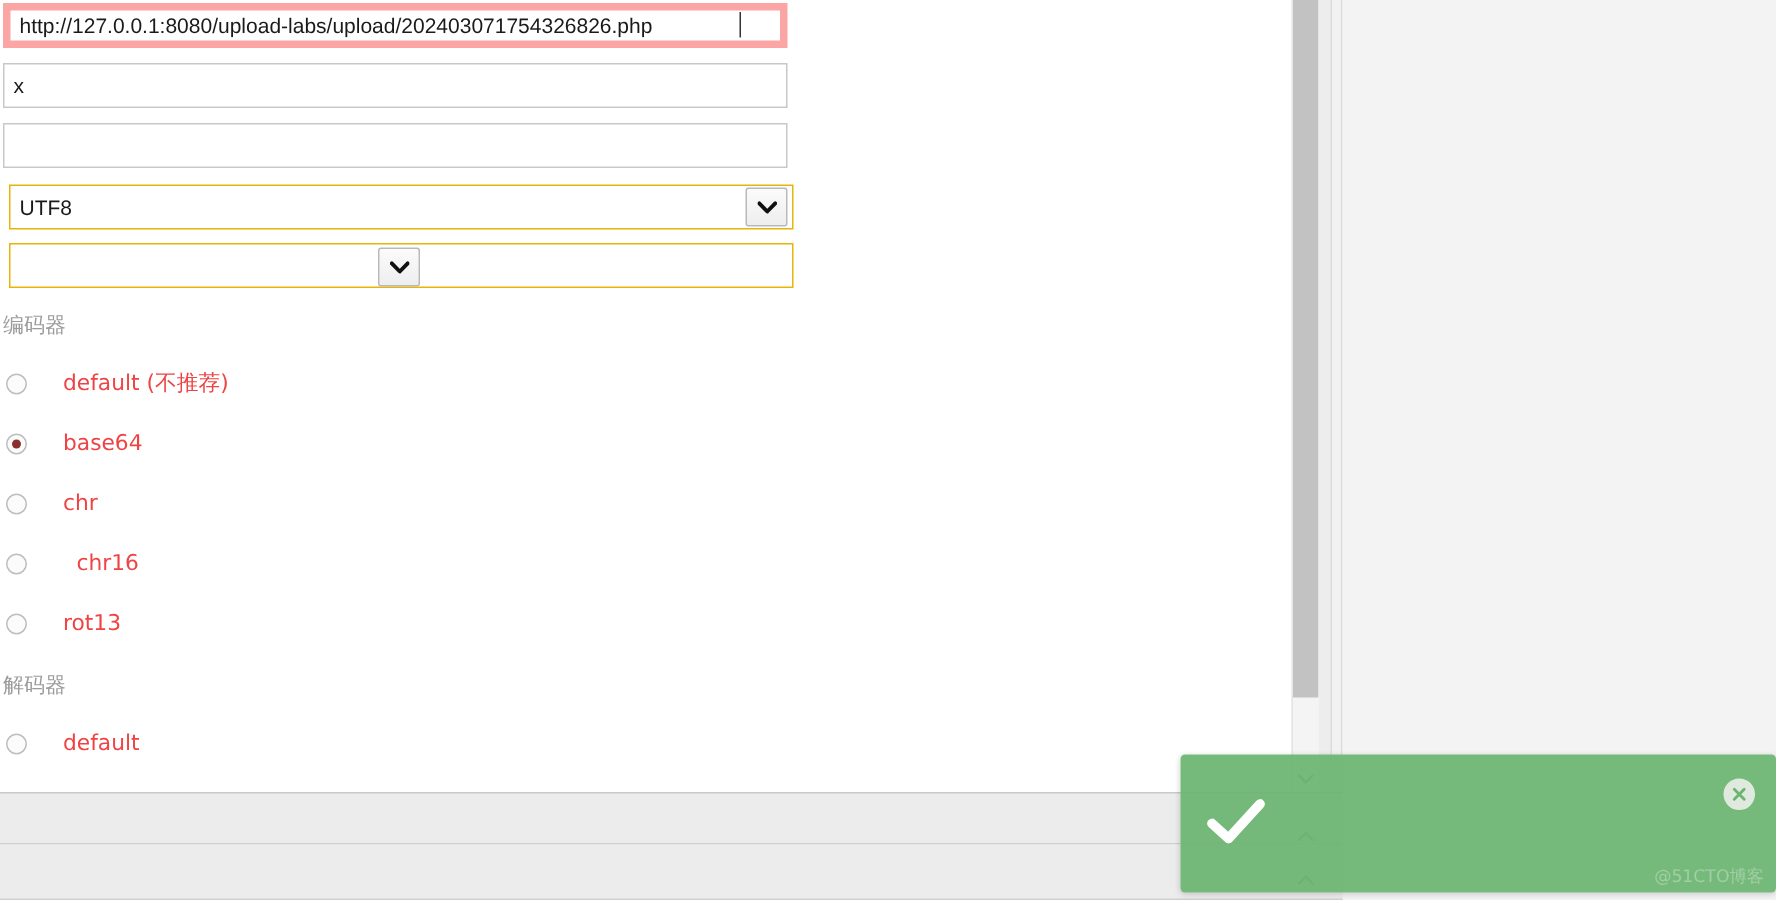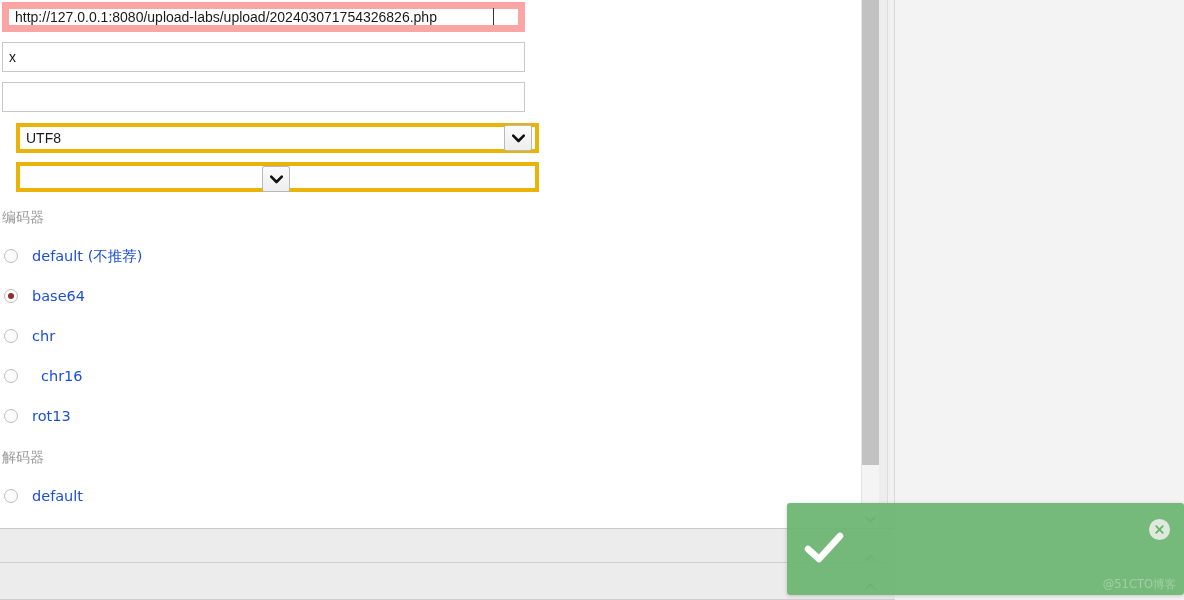--- a/index.html
+++ b/index.html
@@ -47,40 +47,40 @@
     border: 1px solid #c8c8c8;
     background: #ffffff;
     font-family: "Liberation Sans", "DejaVu Sans", sans-serif;
     font-size: 14px;
     color: #1a1a1a;
     padding: 0 6px;
     outline: none;
     border-radius: 0;
   }
   .text-input.focused {
-    border: 7px solid #fca5a5;
+    border: 5px solid #fca5a5;
   }
 
   .caret {
     position: absolute;
     width: 1px;
     height: 17px;
     background: #333;
     top: 6px;
     left: 491px;
   }
 
   
   .select-box {
     position: absolute;
-    left: 16px;
+    left: 6px;
     width: 523px;
     height: 30px;
     box-sizing: border-box;
-    border: 4px solid #eab308;
+    border: 1px solid #eab308;
     background: #ffffff;
     display: flex;
     align-items: center;
   }
   .select-label {
     flex: 1 1 auto;
     font-size: 14px;
     color: #1a1a1a;
     padding-left: 6px;
     line-height: 1;
@@ -137,22 +137,22 @@
     position: absolute;
     left: 3px;
     top: 3px;
     width: 6px;
     height: 6px;
     border-radius: 50%;
     background: #8b2f2f;
   }
   .radio-label {
     font-size: 14.5px;
-    color: #1d4ed8;
-    margin-left: 14px;
+    color: #ef4444;
+    margin-left: 24px;
     line-height: 1;
     font-family: "DejaVu Sans", "Liberation Sans", sans-serif;
   }
 
   
   .vscroll-track {
     position: absolute;
     left: 861px;
     top: 0;
     width: 18px;

